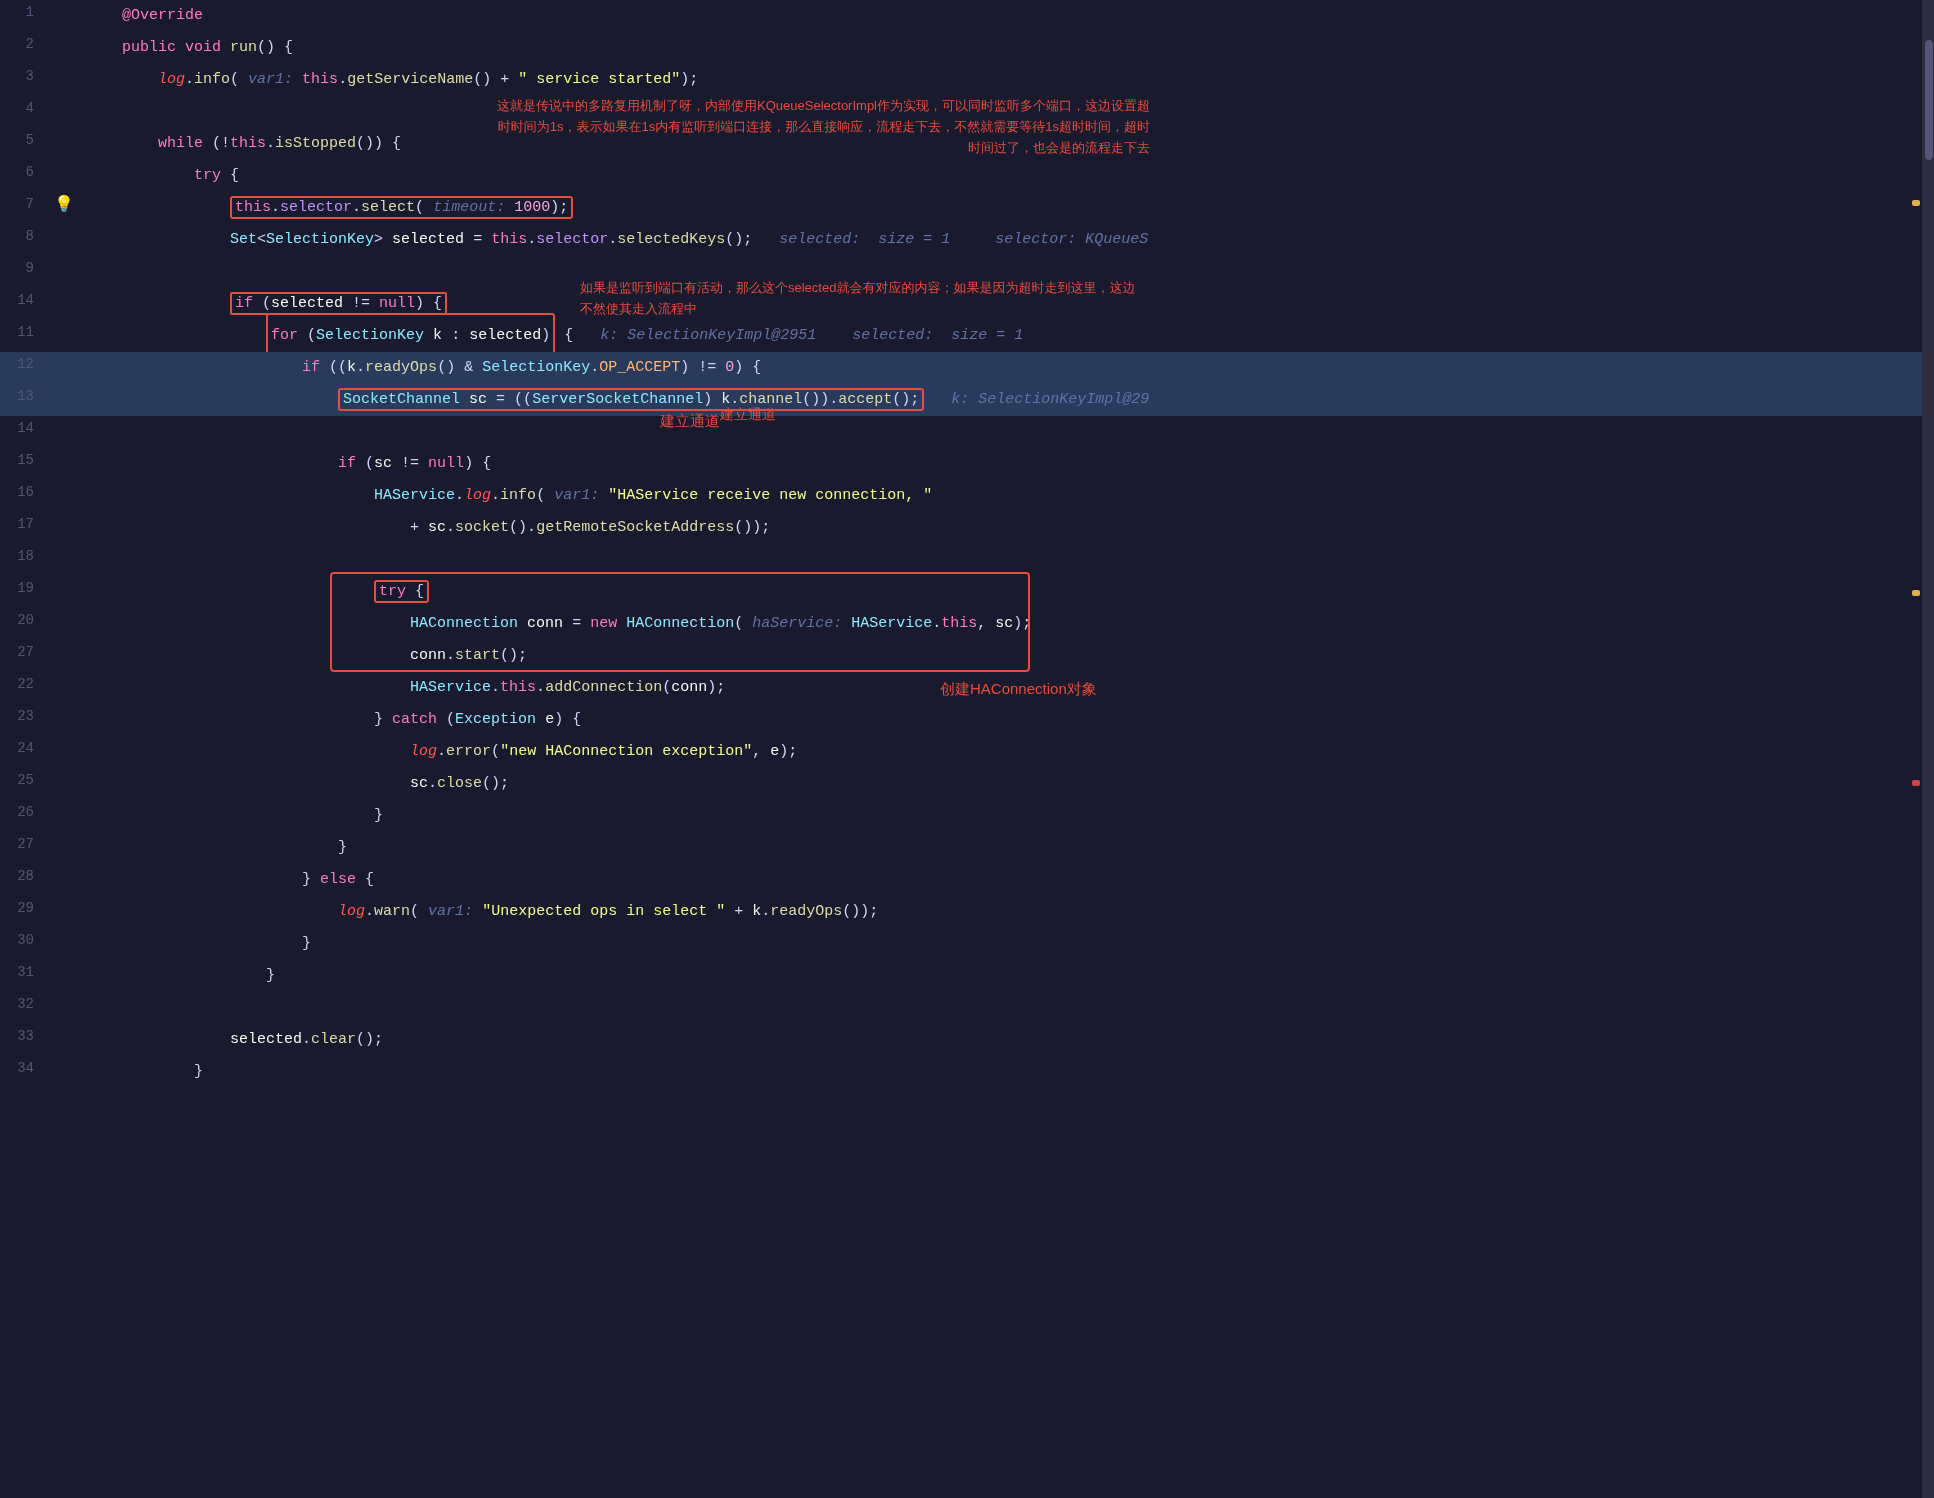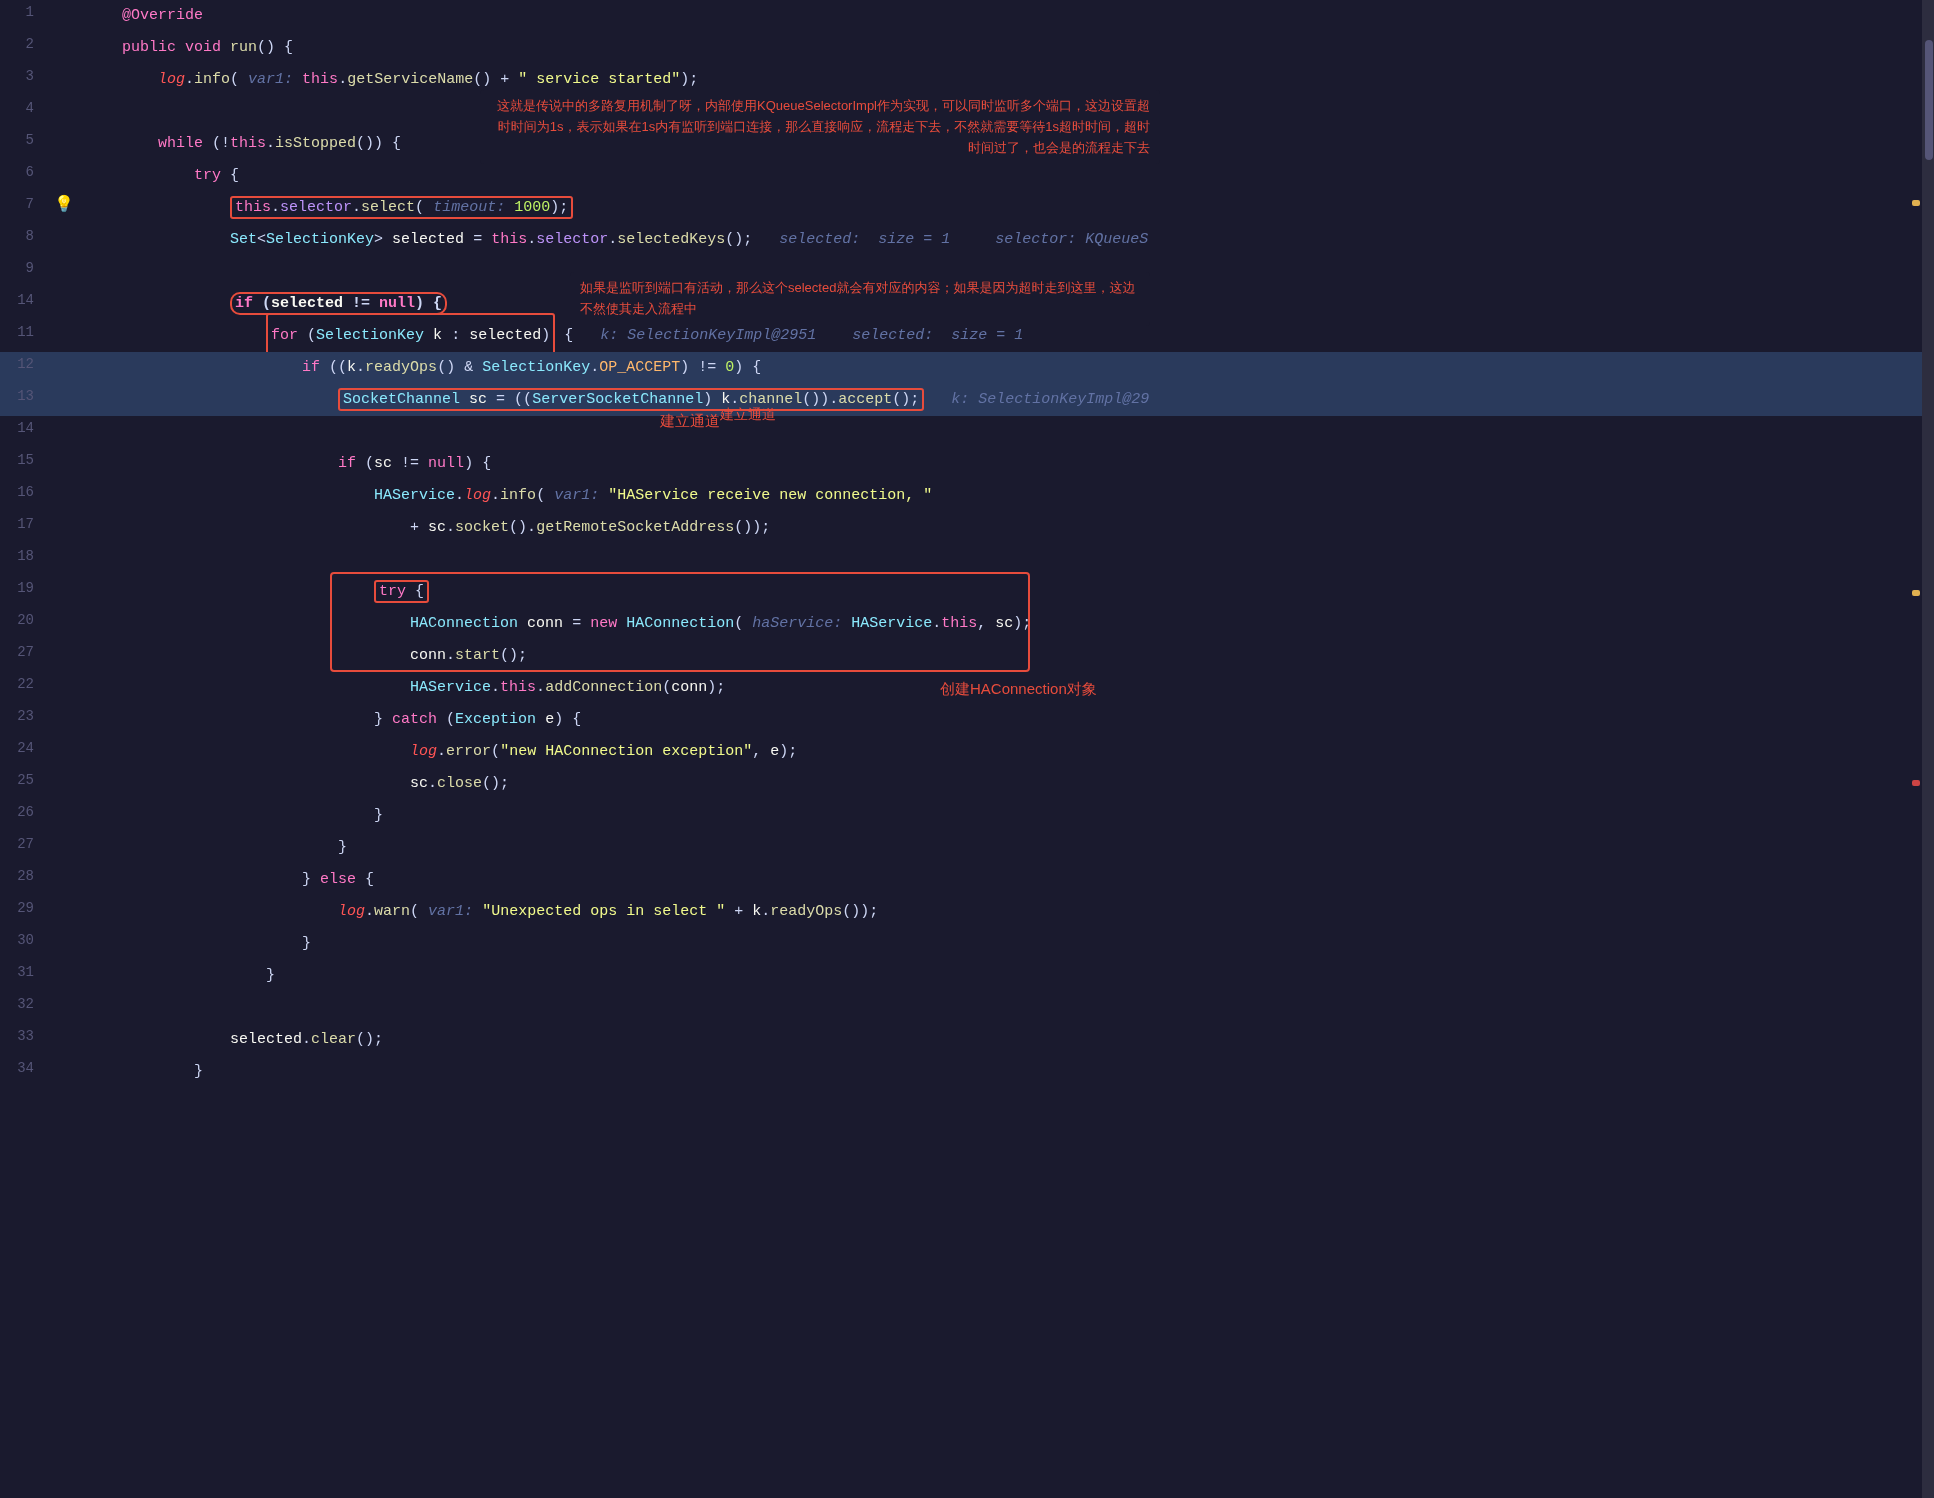--- a/index.html
+++ b/index.html
@@ -58,21 +58,21 @@
       line-height: 28px;
     }
     
     .kw { color: #ff79c6; } 
     .fn { color: #dcdcaa; } 
     .str { color: #f1fa8c; }
     .param-hint { color: #6272a4; font-style: italic; }
     .class-name { color: #8be9fd; }
     .var { color: #f8f8f2; }
     .annotation { color: #ff79c6; }
-    .number { color: #bef264; margin-top: 48px; }
+    .number { color: #f9a8d4; margin-top: 48px; }
     .field { color: #bd93f9; }
     .log-method { color: #ff5555; font-style: italic; }
     .orange { color: #ffb86c; }
     
     .tooltip-box {
       position: absolute;
       background: #1a1a2e;
       color: #e74c3c;
       font-family: 'Microsoft YaHei', 'SimHei', sans-serif;
       font-size: 13px;
@@ -173,21 +173,21 @@
 
   <div class="line">
     <div class="line-number">9</div>
     <div class="line-gutter"></div>
     <div class="code-content"> </div>
   </div>
 
   <div class="line" style="position:relative;">
     <div class="line-number">14</div>
     <div class="line-gutter"></div>
-    <div class="code-content">                <span style="border:2px solid #e74c3c; border-radius:10px; padding:1px 3px; display:inline;font-weight:bold;"><span class="kw">if</span> (<span class="var">selected</span> != <span class="kw">null</span>) {</span></div>
+    <div class="code-content">                <span style="border:2px solid #e74c3c; border-radius:2px; padding:1px 3px; display:inline;"><span class="kw">if</span> (<span class="var">selected</span> != <span class="kw">null</span>) {</span></div>
   </div>
 
   <div class="line">
     <div class="line-number">11</div>
     <div class="line-gutter"></div>
     <div class="code-content">                    <span style="border:2px solid #e74c3c; border-radius:3px; padding:12px 3px; display:inline;"><span class="kw">for</span> (<span class="class-name">SelectionKey</span> <span class="var">k</span> : <span class="var">selected</span>)</span> {   <span class="param-hint">k: SelectionKeyImpl@2951    selected:  size = 1</span></div>
   </div>
 
   <div class="line highlighted">
     <div class="line-number">12</div>

